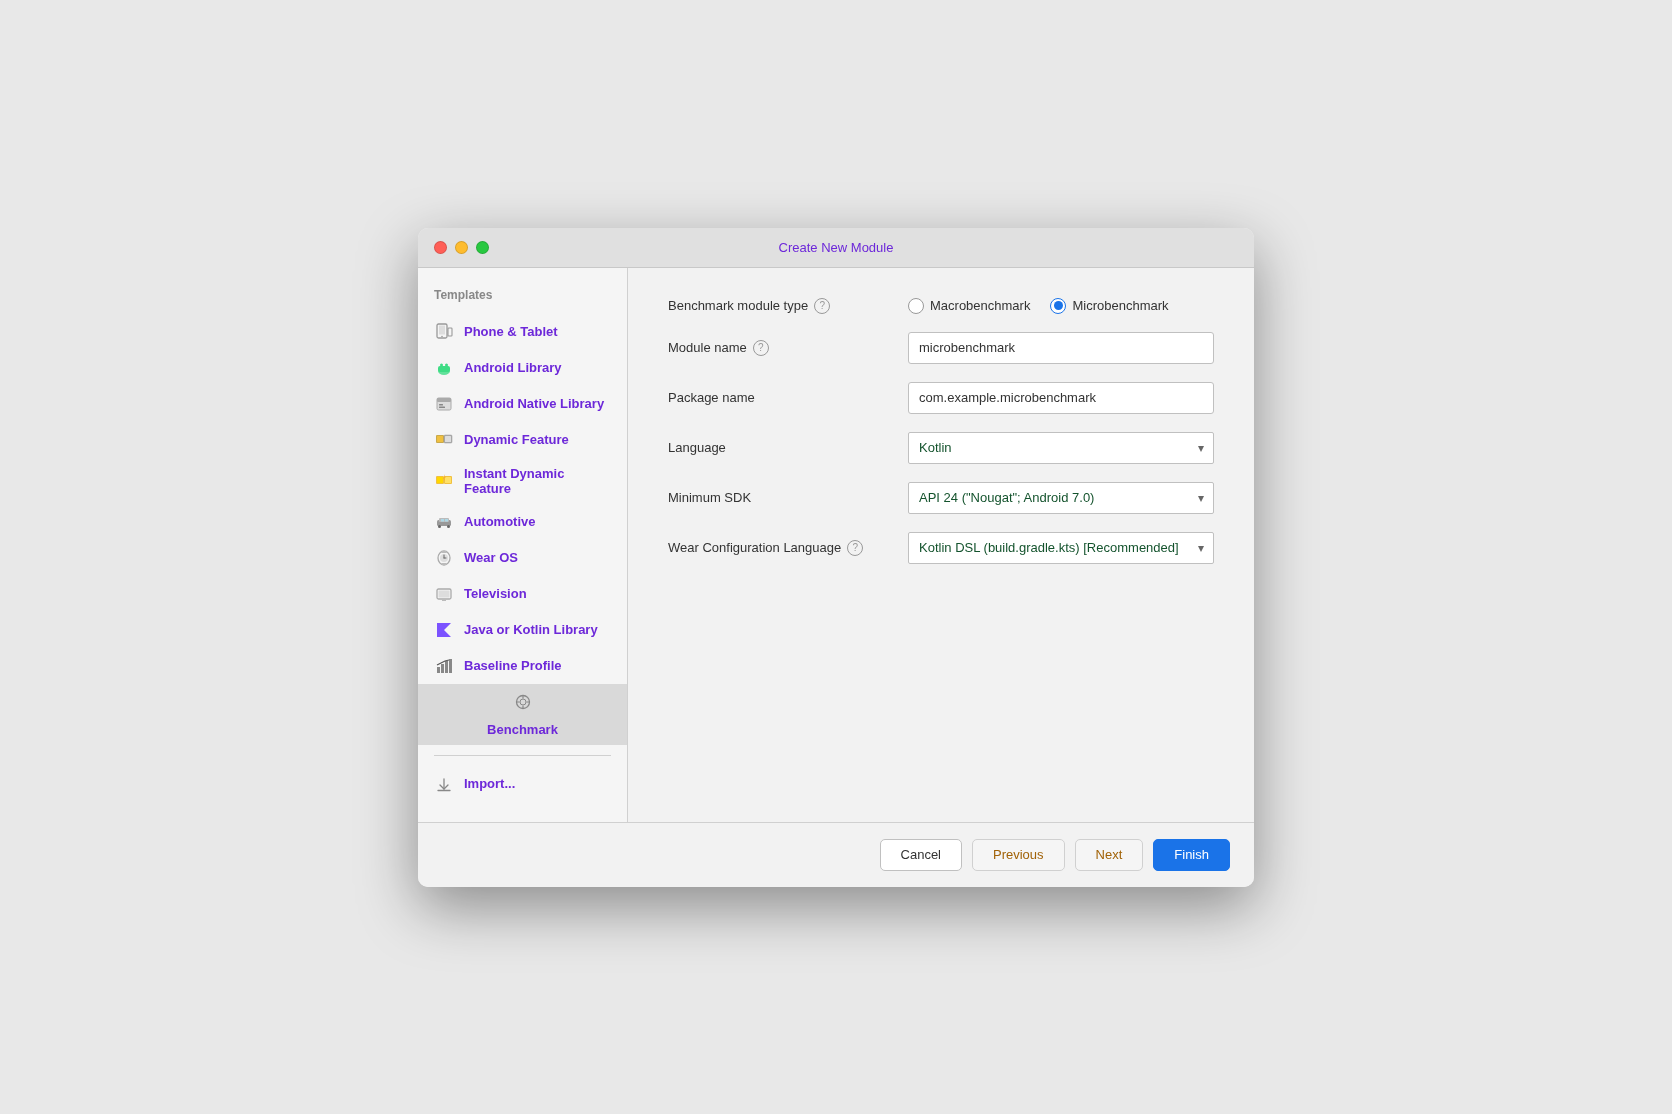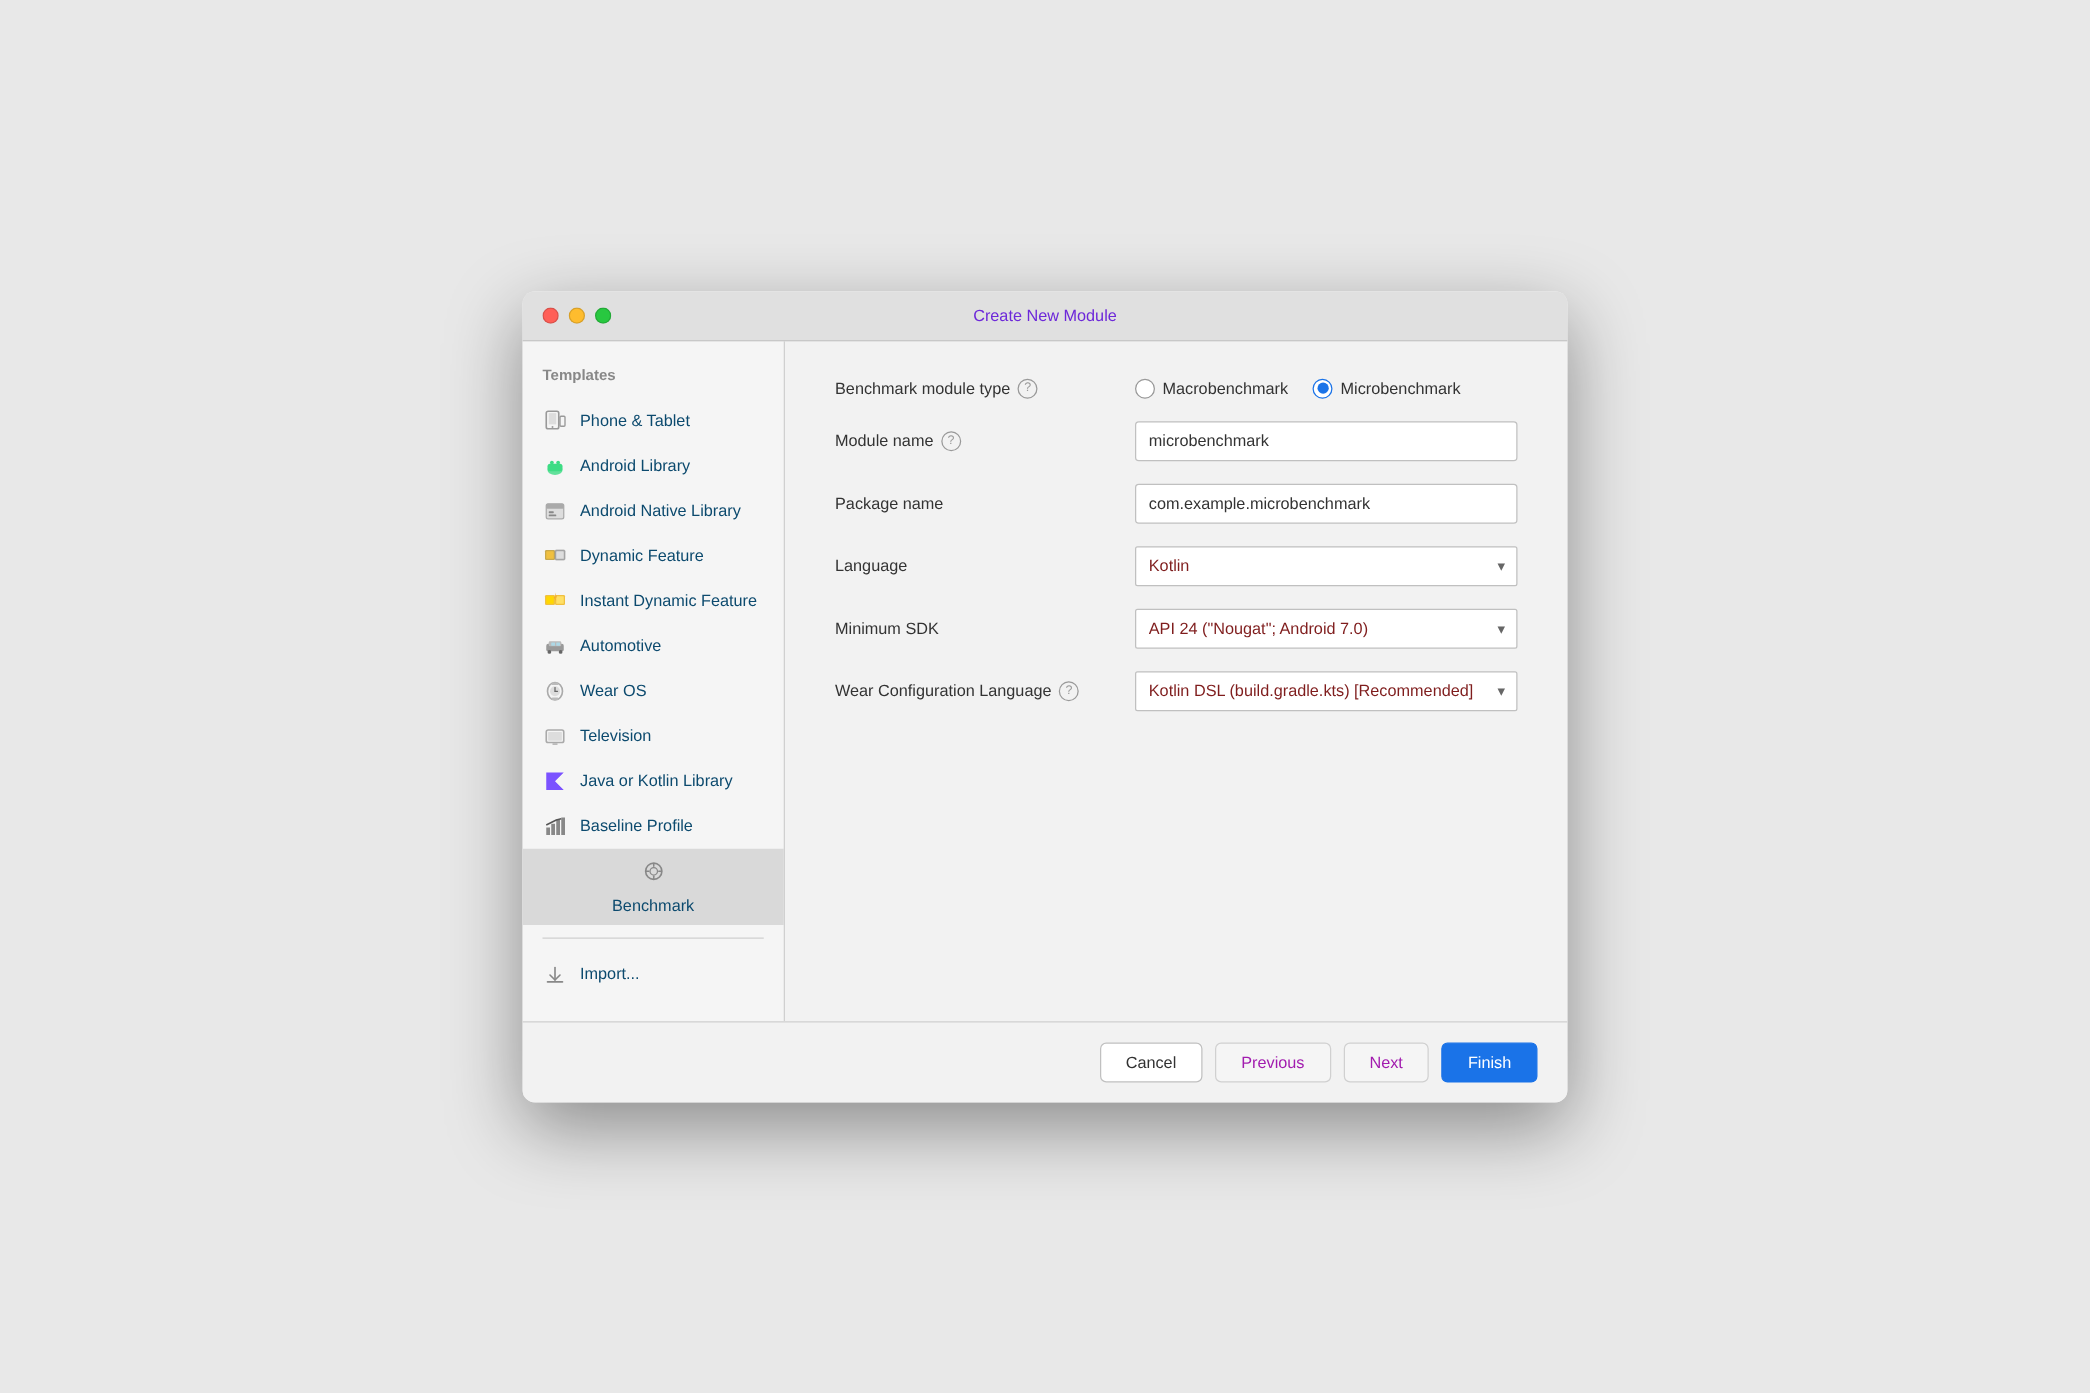--- a/index.html
+++ b/index.html
@@ -86,21 +86,22 @@
       width: 20px;
       height: 20px;
       display: flex;
       align-items: center;
       justify-content: center;
       font-size: 15px;
       flex-shrink: 0;
     }
     .sidebar-item-label {
       font-size: 13px;
-      color: #0c4a6e;
+      color: #6d28d9;
+      font-weight: bold;
     }
     .sidebar-divider {
       height: 1px;
       background: #d0d0d0;
       margin: 10px 16px;
     }
     .form-area {
       flex: 1;
       padding: 30px 40px;
       background: #f2f2f2;
@@ -183,21 +184,21 @@
       outline: none;
     }
     .select-input {
       width: 100%;
       height: 32px;
       border: 1px solid #c0c0c0;
       border-radius: 2px;
       padding: 0 10px;
       font-size: 13px;
       background: white;
-      color: #7f1d1d;
+      color: #14532d;
       outline: none;
       appearance: none;
       -webkit-appearance: none;
       cursor: pointer;
       position: relative;
     }
     .select-wrapper {
       position: relative;
       width: 100%;
     }
@@ -229,21 +230,21 @@
       background: white;
       color: #333;
     }
     .btn-primary {
       background: #1a73e8;
       color: white;
       border-color: #1a73e8;
       font-weight: 500;
     }
     .btn-disabled {
-      color: #a21caf;
+      color: #a16207;
       background: #f5f5f5;
       border-color: #d0d0d0;
       cursor: default;
     }
   </style>
 </head>
 <body>
 
 <div class="dialog">
 

